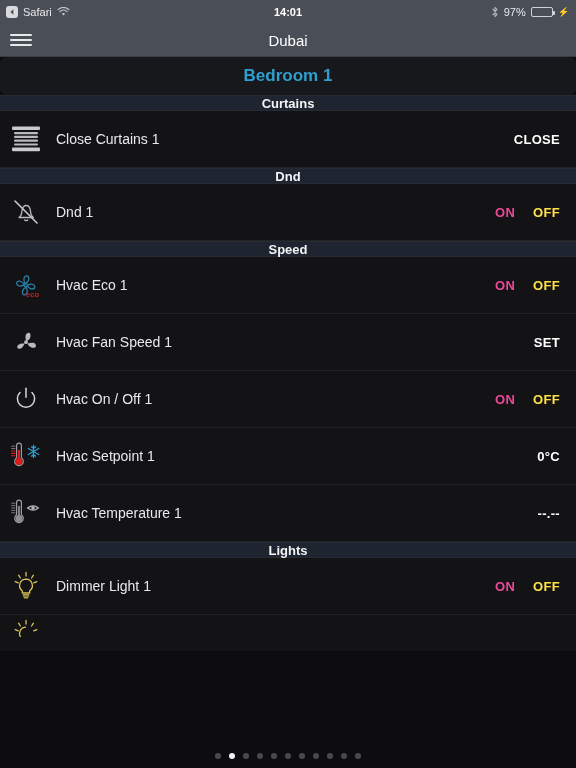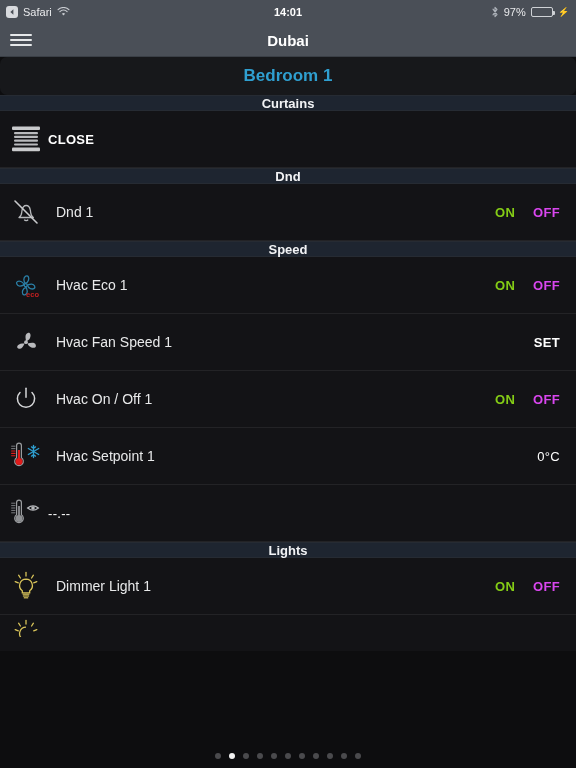--- a/index.html
+++ b/index.html
@@ -42,21 +42,21 @@
   
   .navbar {
     height:33px; background:#4a4f57; display:flex; align-items:center;
     position:relative; padding:0 10px; flex:0 0 33px;
     border-bottom:1px solid #3a3f46;
   }
   .hamburger { width:22px; height:16px; display:flex; flex-direction:column; justify-content:center; gap:3px; cursor:pointer; }
   .hamburger span { display:block; height:2px; background:#e6e8ea; border-radius:1px; }
   .nav-title {
     position:absolute; left:0; right:0; text-align:center; color:#fff;
-    font-size:15px; font-weight:700; pointer-events:none;
+    font-size:15px; font-weight:400; pointer-events:none;
   }
 
   
   .room-title {
     height:38px; background:#17181b; color:#2f9fd0;
     display:flex; align-items:center; justify-content:center;
     font-size:17px; font-weight:700; flex:0 0 38px;border-radius:7px;
   }
 
   
@@ -74,24 +74,24 @@
   .row-icon {
     width:44px; min-width:44px; height:44px;
     display:flex; align-items:center; justify-content:center;
   }
   .row-label {
     flex:1 1 auto; color:#e8e9ea; font-size:14px; padding-left:8px;
     white-space:nowrap; overflow:hidden; text-overflow:ellipsis;
   }
   .row-actions { display:flex; align-items:center; gap:18px; }
   .act { font-size:13px; font-weight:700; letter-spacing:.3px; }
-  .act.on  { color:#84cc16; }
-  .act.off { color:#d946ef; }
+  .act.on  { color:#ec4899; }
+  .act.off { color:#fde047; }
   .act.plain { color:#ffffff; }
-  .act.value { color:#ffffff; font-weight:400; }
+  .act.value { color:#ffffff; font-weight:700; }
   .row.partial { height:36px; border-bottom:none; overflow:hidden; align-items:flex-start; }
   .row.partial .row-icon { height:36px; align-items:flex-start; padding-top:2px; }
 
   
   .page-dots {
     position:absolute; left:0; right:0; bottom:9px;
     display:flex; justify-content:center; align-items:center; gap:8px;
   }
   .dot { width:6px; height:6px; border-radius:50%; background:#4a4a4d; }
   .dot.active { background:#f2f2f2; }
@@ -149,20 +149,21 @@
         <div class="row-icon">
           <svg width="34" height="34" viewBox="0 0 34 34">
         <rect x="3" y="4.5" width="28" height="3.6" rx="1" fill="#c9cacc"></rect>
         <rect x="5" y="10" width="24" height="2.2" rx="1" fill="#b9babd"></rect>
         <rect x="5" y="13.8" width="24" height="2.2" rx="1" fill="#b9babd"></rect>
         <rect x="5" y="17.6" width="24" height="2.2" rx="1" fill="#b9babd"></rect>
         <rect x="5" y="21.4" width="24" height="2.2" rx="1" fill="#b9babd"></rect>
         <rect x="3" y="25.6" width="28" height="3.6" rx="1" fill="#c9cacc"></rect>
       </svg>
         </div>
+        <div class="row-label">Close Curtains 1</div>
         <div class="row-actions">
           <span class="act plain">CLOSE</span>
         </div>
       </div>
       <div class="section-header">Dnd</div>
       <div class="row">
         <div class="row-icon">
           <svg width="34" height="34" viewBox="0 0 34 34">
         <path d="M10 22.5 c3-1.5 2.5-4 3-7 c.5-3 2-5 4.2-5 c2.2 0 3.7 2 4.2 5 c.5 3 0 5.5 3 7 Z" fill="none" stroke="#b7b9bc" stroke-width="1.3" stroke-linejoin="round"></path>
         <path d="M15.3 24.6 a2.2 2.2 0 0 0 3.8 0" fill="none" stroke="#b7b9bc" stroke-width="1.3"></path>
@@ -271,20 +272,21 @@
           <line x1="4.6" y1="12" x2="8" y2="12"></line>
               <line x1="4.6" y1="14.4" x2="8" y2="14.4"></line>
           <line x1="4.6" y1="16.8" x2="8" y2="16.8"></line>
         </g>
         <g transform="translate(26,12)">
           <path d="M-5.4 0 q5.4 -4.4 10.8 0 q-5.4 4.4 -10.8 0z" fill="none" stroke="#b7b9bc" stroke-width="1.2"></path>
           <circle cx="0" cy="0" r="1.8" fill="#b7b9bc"></circle>
         </g>
       </svg>
         </div>
+        <div class="row-label">Hvac Temperature 1</div>
         <div class="row-actions">
           <span class="act value">--.--</span>
         </div>
       </div>
       <div class="section-header">Lights</div>
       <div class="row">
         <div class="row-icon">
           <svg width="34" height="34" viewBox="0 0 34 34">
         <g stroke="#d9c45a" stroke-width="1.3" stroke-linecap="round" fill="none">
           <line x1="17" y1="3.5" x2="17" y2="7"></line>

